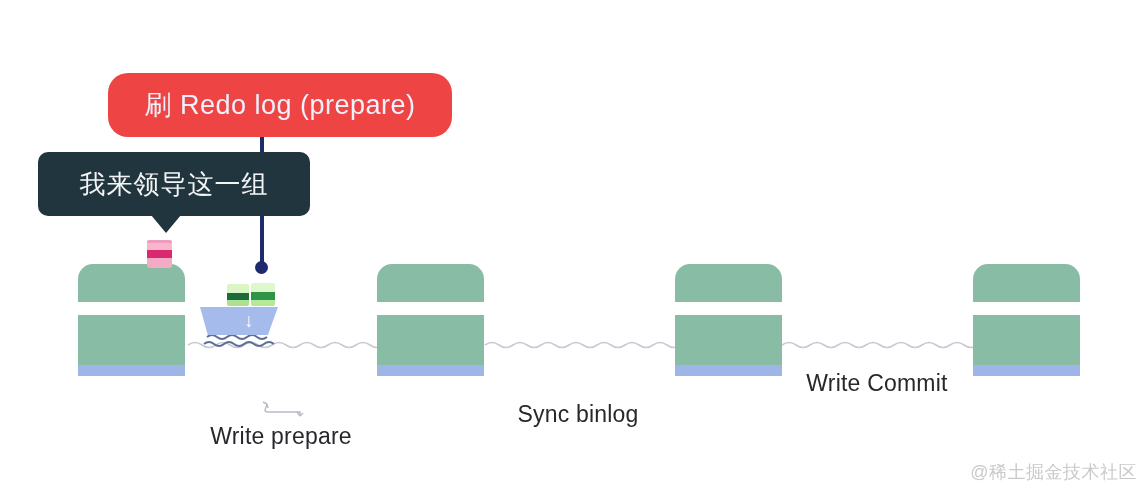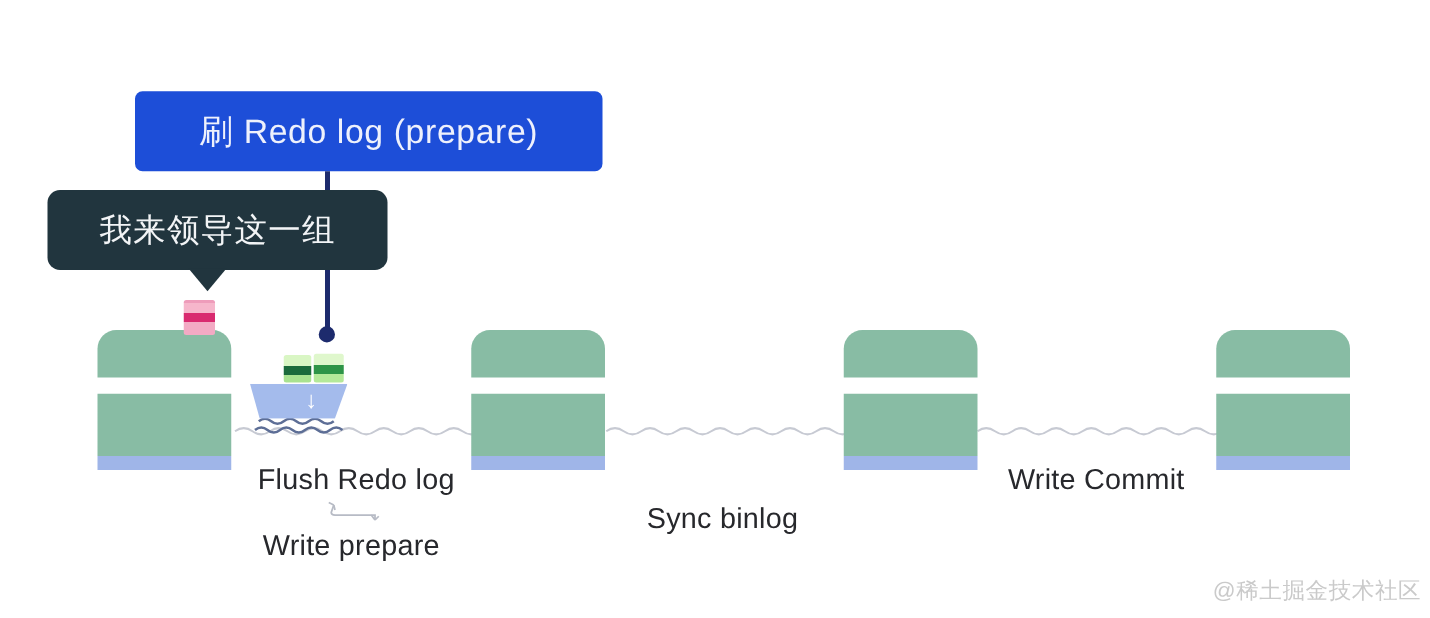--- a/index.html
+++ b/index.html
@@ -70,22 +70,22 @@
       #2e9447 40%, #2e9447 72%,
       #b4e999 72%, #b4e999 100%);
   }
   
   .callout {
     position: absolute; z-index: 4;
     display: flex; align-items: center; justify-content: center;
     color: #eef1fc; white-space: nowrap;
   }
   .callout-prepare {
-    left: 108px; top: 73px; width: 374px; height: 64px;
-    background: #1d4ed8; border-radius: 6px;
+    left: 108px; top: 73px; width: 344px; height: 64px;
+    background: #ef4444; border-radius: 20px;
     font-size: 27px; letter-spacing: 0.5px;
   }
   .callout-leader {
     left: 38px; top: 152px; width: 272px; height: 64px;
     background: #21353e; border-radius: 10px;
     font-size: 26px; letter-spacing: 1px; color: #f2f4f6;
   }
   .callout-leader .tail {
     position: absolute; left: 113px; top: 63px;
     width: 0; height: 0;
@@ -174,20 +174,19 @@
     <span>刷 Redo log (prepare)</span>
   </div>
   <div class="pointer-line"></div>
   <div class="pointer-dot"></div>
 
   <div class="callout callout-leader">
     <span>我来领导这一组</span>
     <div class="tail"></div>
   </div>
 
-  <div class="stage-label label-flush">Flush Redo log</div>
   <div class="stage-label label-write">Write prepare</div>
   <div class="stage-label label-sync">Sync binlog</div>
   <div class="stage-label label-innodb">Write Commit</div>
 
   <div class="watermark">@稀土掘金技术社区</div>
 
 </div>
 
 </body></html>

